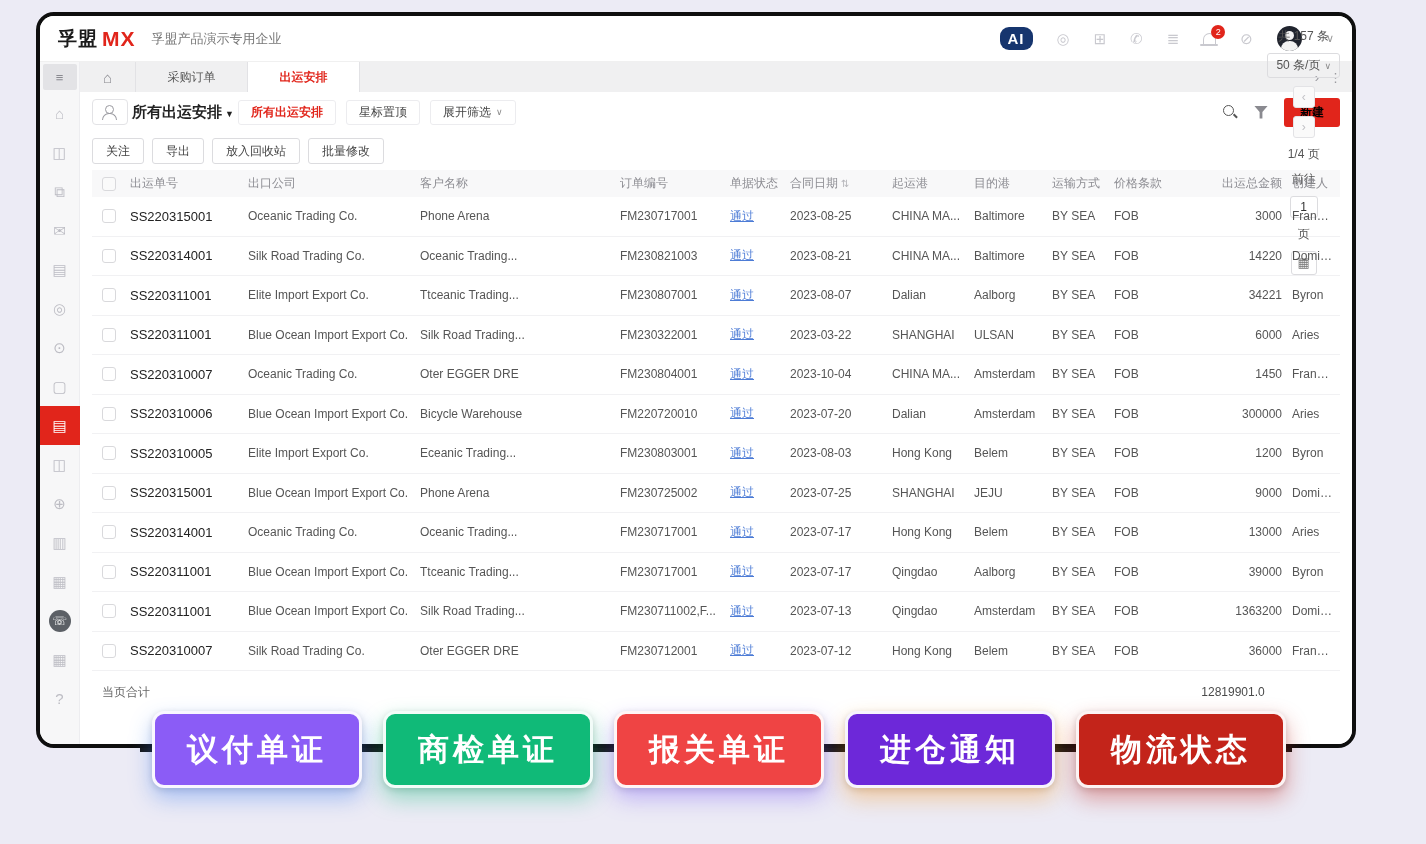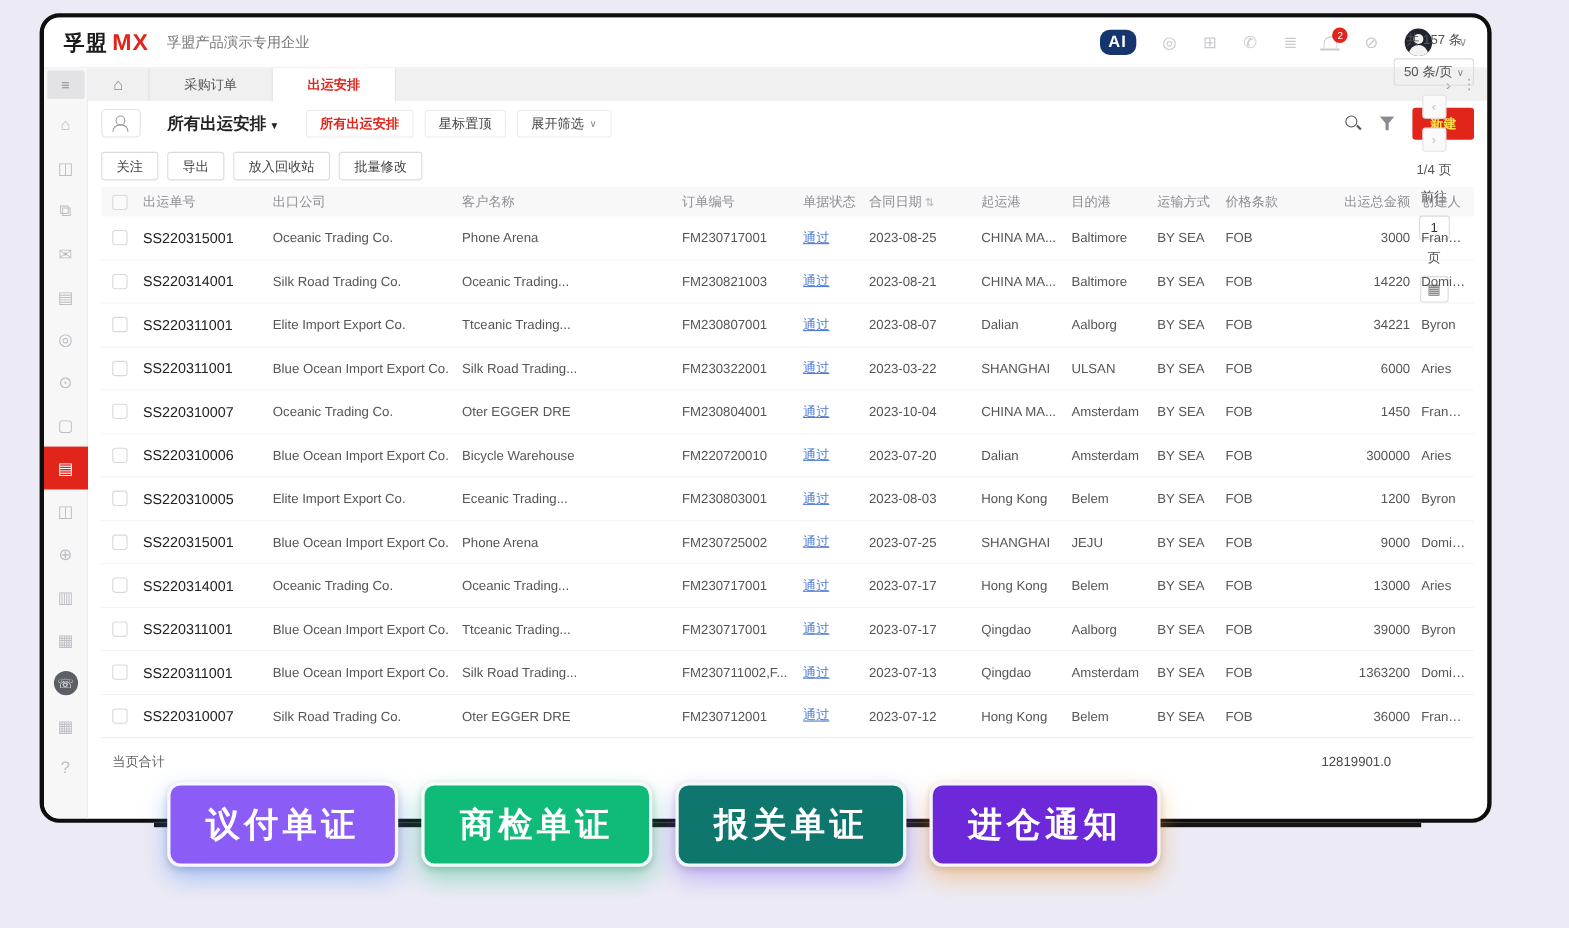--- a/index.html
+++ b/index.html
@@ -40,36 +40,36 @@
   .tabrow { height:30px; background:#f0f0f1; display:flex; align-items:center; }
   .home-cell { width:56px; height:30px; display:flex; align-items:center; justify-content:center; color:#8a8a90; font-size:15px; border-right:1px solid #e2e2e5; cursor:pointer; }
   .tab { width:112px; height:30px; display:flex; align-items:center; justify-content:center; font-size:12px; color:#555; cursor:pointer; border-right:1px solid #e2e2e5; }
   .tab.active { background:#fff; color:#E1251B; font-weight:700; }
   .tab-right { margin-left:auto; display:flex; align-items:center; gap:10px; padding-right:10px; color:#9a9aa0; }
   .tab-right span { cursor:pointer; font-size:13px; }
 
   
   .content { flex:1; background:#fff; padding:0 12px; position:relative; }
 
-  .filter-row { height:40px; display:flex; align-items:center; gap:24px; }
+  .filter-row { height:40px; display:flex; align-items:center; gap:4px; }
   .assign-btn { width:36px; height:26px; border:1px solid #e3e3e6; border-radius:4px; display:flex; align-items:center; justify-content:center; cursor:pointer; background:#fff; }
   .person { position:relative; width:16px; height:14px; }
   .person::before { content:""; position:absolute; left:3px; top:0; width:7px; height:7px; border:1.4px solid #9a9aa0; border-radius:50%; }
   .person::after { content:""; position:absolute; left:0; top:8px; width:13px; height:6px; border:1.4px solid #9a9aa0; border-bottom:none; border-radius:7px 7px 0 0; }
   .view-sel { font-size:15px; font-weight:700; color:#222; cursor:pointer; }
   .view-sel .car { font-size:9px; color:#222; margin-left:3px; }
   .pill { height:25px; padding:0 12px; display:flex; align-items:center; font-size:12px; color:#444; background:#fff; border:1px solid #ececef; border-radius:3px; cursor:pointer; }
   .pill.red { color:#E1251B; font-weight:700; }
   .pill .v { font-size:9px; margin-left:5px; color:#888; }
   .filter-right { margin-left:auto; display:flex; align-items:center; gap:16px; }
   .mag { position:relative; width:16px; height:16px; cursor:pointer; }
   .mag::before { content:""; position:absolute; left:1px; top:1px; width:9px; height:9px; border:1.6px solid #555; border-radius:50%; }
   .mag::after { content:""; position:absolute; left:11px; top:11px; width:5px; height:1.6px; background:#555; transform:rotate(45deg); }
   .funnel { width:14px; height:13px; background:#8a8a90; clip-path:polygon(0 0,100% 0,60% 50%,60% 100%,40% 100%,40% 50%); cursor:pointer; }
-  .new-btn { background:#E1251B; color:#fde047; font-size:12px; font-weight:700; border:none; border-radius:3px; padding:6px 16px; cursor:pointer; }
+  .new-btn { background:#E1251B; color:#000000; font-size:12px; font-weight:700; border:none; border-radius:3px; padding:6px 16px; cursor:pointer; }
 
   .toolbar-row { height:38px; display:flex; align-items:center; gap:8px; }
   .tbtn { height:26px; padding:0 13px; background:#fff; border:1px solid #dcdcdf; border-radius:3px; font-size:12px; color:#444; cursor:pointer; }
   .pag { margin-left:auto; display:flex; align-items:center; gap:8px; font-size:12px; color:#555;flex-direction:column; }
   .psize { border:1px solid #dcdcdf; border-radius:3px; padding:3px 8px; cursor:pointer; color:#555; }
   .psize .v { font-size:9px; color:#888; margin-left:4px; }
   .pbtn { width:22px; height:22px; border:1px solid #e3e3e6; border-radius:3px; display:flex; align-items:center; justify-content:center; color:#c2c2c6; cursor:pointer; background:#fafafa; }
   .goto-input { width:28px; height:22px; border:1px solid #dcdcdf; border-radius:3px; text-align:center; font-size:12px; color:#333; }
   .cfg { width:26px; height:24px; border:1px solid #dcdcdf; border-radius:3px; display:flex; align-items:center; justify-content:center; color:#777; font-size:13px; cursor:pointer; }
 
@@ -402,15 +402,16 @@
 
       </div>
     </div>
   </div>
 </div>
 
 <div class="flow-line"></div>
 <div class="flow-btns" id="flow-btns">
     <div class="fbtn" style="background:#8b5cf6;box-shadow:0 10px 22px #3D7BF066,0 2px 6px rgba(0,0,0,.15);">议付单证</div>
     <div class="fbtn" style="background:#10BA78;box-shadow:0 10px 22px #10BA7866,0 2px 6px rgba(0,0,0,.15);">商检单证</div>
-    <div class="fbtn" style="background:#0f766e;box-shadow:0 10px 22px #7A5AF866,0 2px 6px rgba(0,0,0,.15);">报关单证</div>
+    <div class="fbtn" style="background:#ef4444;box-shadow:0 10px 22px #7A5AF866,0 2px 6px rgba(0,0,0,.15);">报关单证</div>
     <div class="fbtn" style="background:#6d28d9;box-shadow:0 10px 22px #F6941F66,0 2px 6px rgba(0,0,0,.15);">进仓通知</div>
+    <div class="fbtn" style="background:#C3241A;box-shadow:0 10px 22px #C3241A66,0 2px 6px rgba(0,0,0,.15);">物流状态</div>
   </div>
 
 </body></html>

